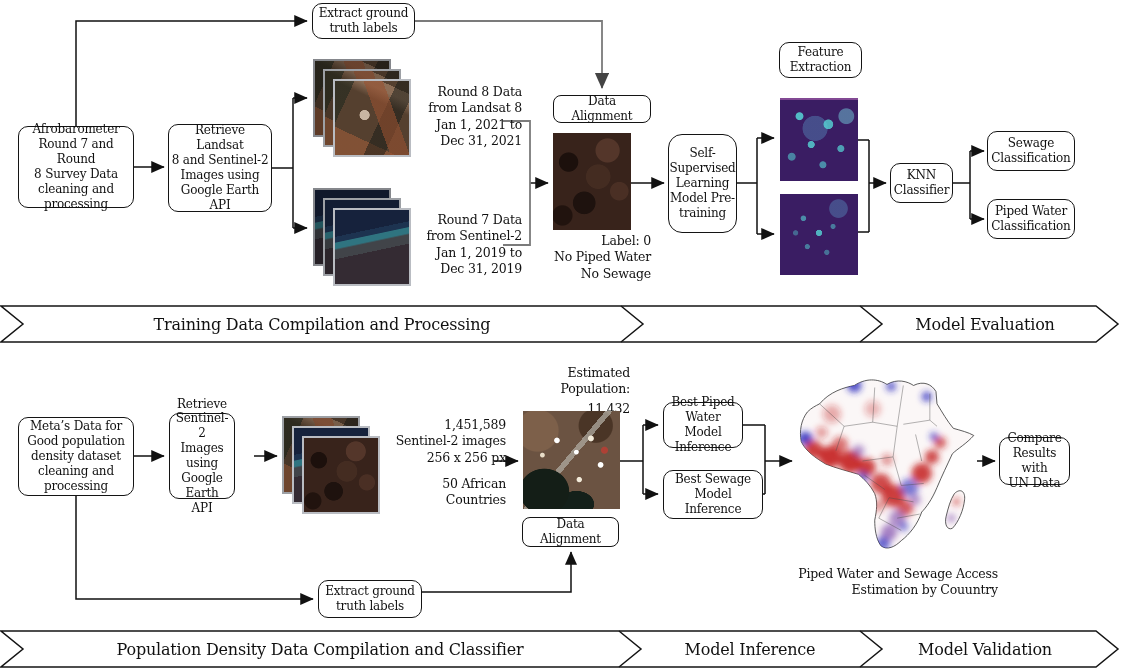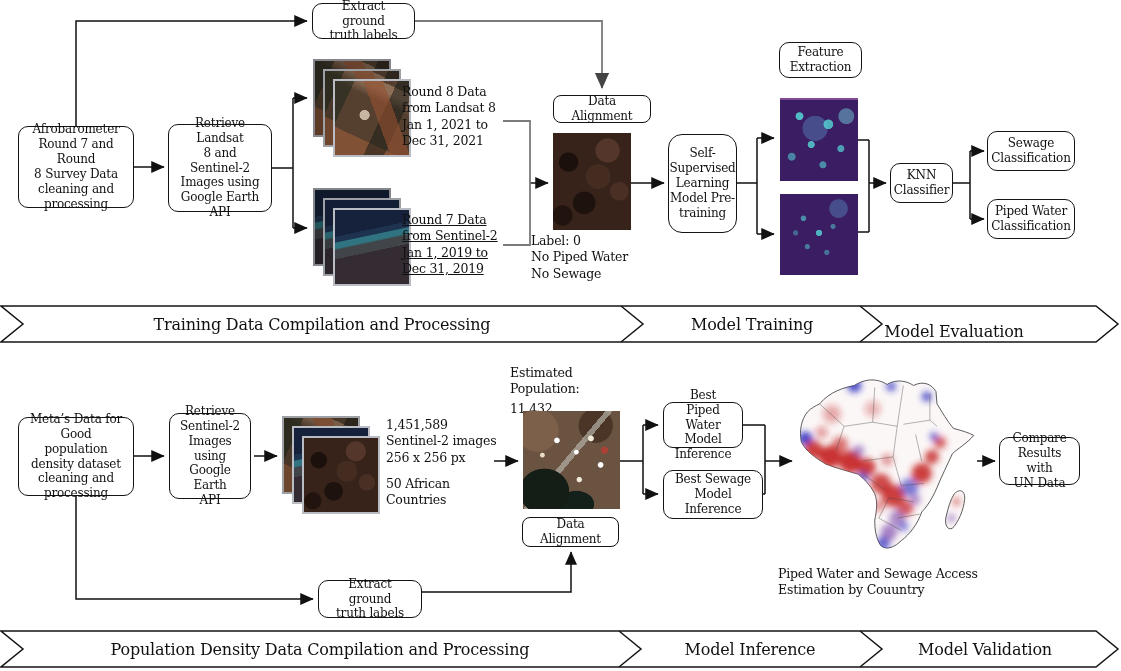--- a/index.html
+++ b/index.html
@@ -1,21 +1,21 @@
 <!DOCTYPE html>
 <html><head>
 <meta charset="utf-8">
 <style>
   html,body{margin:0;padding:0;background:#fff;}
   #canvas{position:relative;width:1121px;height:671px;background:#fff;overflow:hidden;
           font-family:"DejaVu Serif", serif;color:#111;}
   .node{position:absolute;border:1.4px solid #141414;border-radius:10px;background:#fff;
         display:flex;align-items:center;justify-content:center;text-align:center;
-        font-size:12px;line-height:1.24;letter-spacing:-0.2px;white-space:pre-line;z-index:3;box-sizing:border-box;padding:1px 9px;}
-  .caption{position:absolute;text-align:left;font-size:12.5px;line-height:1.3;
+        font-size:12px;line-height:1.24;letter-spacing:-0.2px;white-space:pre-line;z-index:3;box-sizing:border-box;padding:1px 2px;}
+  .caption{position:absolute;text-align:right;font-size:12.5px;line-height:1.3;
            letter-spacing:-0.2px;white-space:pre-line;z-index:3;}
   .imgbox{position:absolute;z-index:3;}
   .stack{position:absolute;width:101px;height:101px;z-index:3;}
   .stack .simg{position:absolute;width:78px;height:78px;border:2px solid #b9bcc2;box-sizing:border-box;}
   .dim{filter:brightness(0.85);}
   .dim2{filter:brightness(0.72);}
   .farm{background-color:#55402f;background-image:
      radial-gradient(circle at 40% 46%, #c9b6a2 0 8%, transparent 9%),
      linear-gradient(70deg, transparent 0 55%, rgba(150,80,48,0.6) 55% 74%, transparent 74%),
      linear-gradient(115deg, rgba(28,38,28,0.55) 0 18%, transparent 18% 58%, rgba(22,26,22,0.5) 58% 77%, transparent 77%),
@@ -132,21 +132,21 @@
   <div class="stack" style="left:313px;top:188px;">
     <div class="simg coast dim2" style="left:0;top:0;"></div>
     <div class="simg coast dim" style="left:10px;top:10px;"></div>
     <div class="simg coast" style="left:20px;top:20px;"></div>
   </div>
 
   <div class="caption" style="left:402px;top:84px;width:120px;">Round 8 Data
 from Landsat 8
 Jan 1, 2021 to
 Dec 31, 2021</div>
-  <div class="caption" style="left:402px;top:212px;width:120px;text-decoration:underline;">Round 7 Data
+  <div class="caption" style="left:402px;top:212px;width:120px;">Round 7 Data
 from Sentinel-2
 Jan 1, 2019 to
 Dec 31, 2019</div>
 
   <div class="node" style="left:553px;top:95px;width:98px;height:28px;border-radius:8px;"><span>Data Alignment</span></div>
   <div class="imgbox brown" style="left:553px;top:133px;width:78px;height:97px;"></div>
   <div class="caption" style="left:531px;top:233px;width:120px;">Label: 0
 No Piped Water
 No Sewage</div>
 
@@ -168,29 +168,28 @@
 Classification</span></div>
 
   <svg style="top:303px;" width="1121" height="42">
     <g stroke="#141414" stroke-width="1.5" fill="#fff">
       <polygon points="1,3 1096,3 1118,21 1096,39 1,39 23,21"></polygon>
       <polyline points="621,3 643,21 621,39" fill="none"></polyline>
       <polyline points="860,3 882,21 860,39" fill="none"></polyline>
     </g>
   </svg>
   <div class="stage-label" style="left:62px;top:315px;width:520px;">Training Data Compilation and Processing</div>
-  <div class="stage-label" style="left:652px;top:315px;width:200px;">Model Training</div>
-  <div class="stage-label" style="left:854px;top:315px;width:200px;margin-top:7px;">Model Evaluation</div>
+  <div class="stage-label" style="left:885px;top:315px;width:200px;">Model Evaluation</div>
 
   <div class="node" style="left:18px;top:417px;width:116px;height:79px;"><span>Meta’s Data for
 Good population
 density dataset
 cleaning and
 processing</span></div>
-  <div class="node" style="left:169px;top:413px;width:82px;height:86px;"><span>Retrieve
+  <div class="node" style="left:169px;top:413px;width:66px;height:86px;"><span>Retrieve
 Sentinel-2
 Images using
 Google Earth
 API</span></div>
 
   <div class="stack" style="left:282px;top:416px;">
     <div class="simg farm dim" style="left:0;top:0;"></div>
     <div class="simg coast" style="left:10px;top:10px;"></div>
     <div class="simg brown" style="left:20px;top:20px;"></div>
   </div>
@@ -259,28 +258,28 @@
         <circle cx="162" cy="136" r="4" fill="#c41f1f" opacity=".55"></circle>
       <circle cx="157" cy="152" r="4" fill="#7a44a8" opacity=".55"></circle>
     </g>
     <g stroke="#4a4a4a" stroke-width="0.55" fill="none" opacity=".75">
       <path d="M28,40 L52,62 L80,58 M52,62 L44,86 M80,58 L82,24 M80,58 L104,62 L110,22 M104,62 L100,92 M110,60 L136,56 M136,30 L136,56 L143,62 M122,70 L128,96 M100,92 L70,96 M100,92 L108,120 M72,110 L92,124 M108,120 L130,118 M96,132 L86,152 M96,132 L120,136 M104,152 L126,148 M86,152 L108,164"></path>
     </g>
   </svg>
   <div class="caption" style="left:778px;top:566px;width:220px;">Piped Water and Sewage Access
 Estimation by Couuntry</div>
 
-  <div class="node" style="left:999px;top:437px;width:81px;height:48px;"><span>Compare
+  <div class="node" style="left:999px;top:437px;width:71px;height:48px;"><span>Compare
 Results with
 UN Data</span></div>
 
   <svg style="top:628px;" width="1121" height="42">
     <g stroke="#141414" stroke-width="1.5" fill="#fff">
       <polygon points="1,3 1096,3 1118,21 1096,39 1,39 23,21"></polygon>
       <polyline points="619,3 641,21 619,39" fill="none"></polyline>
       <polyline points="860,3 882,21 860,39" fill="none"></polyline>
     </g>
   </svg>
-  <div class="stage-label" style="left:60px;top:640px;width:520px;">Population Density Data Compilation and Processing</div>
+  <div class="stage-label" style="left:60px;top:640px;width:520px;">Population Density Data Compilation and Classifier</div>
   <div class="stage-label" style="left:650px;top:640px;width:200px;">Model Inference</div>
   <div class="stage-label" style="left:885px;top:640px;width:200px;">Model Validation</div>
 
 </div>
 
 </body></html>

